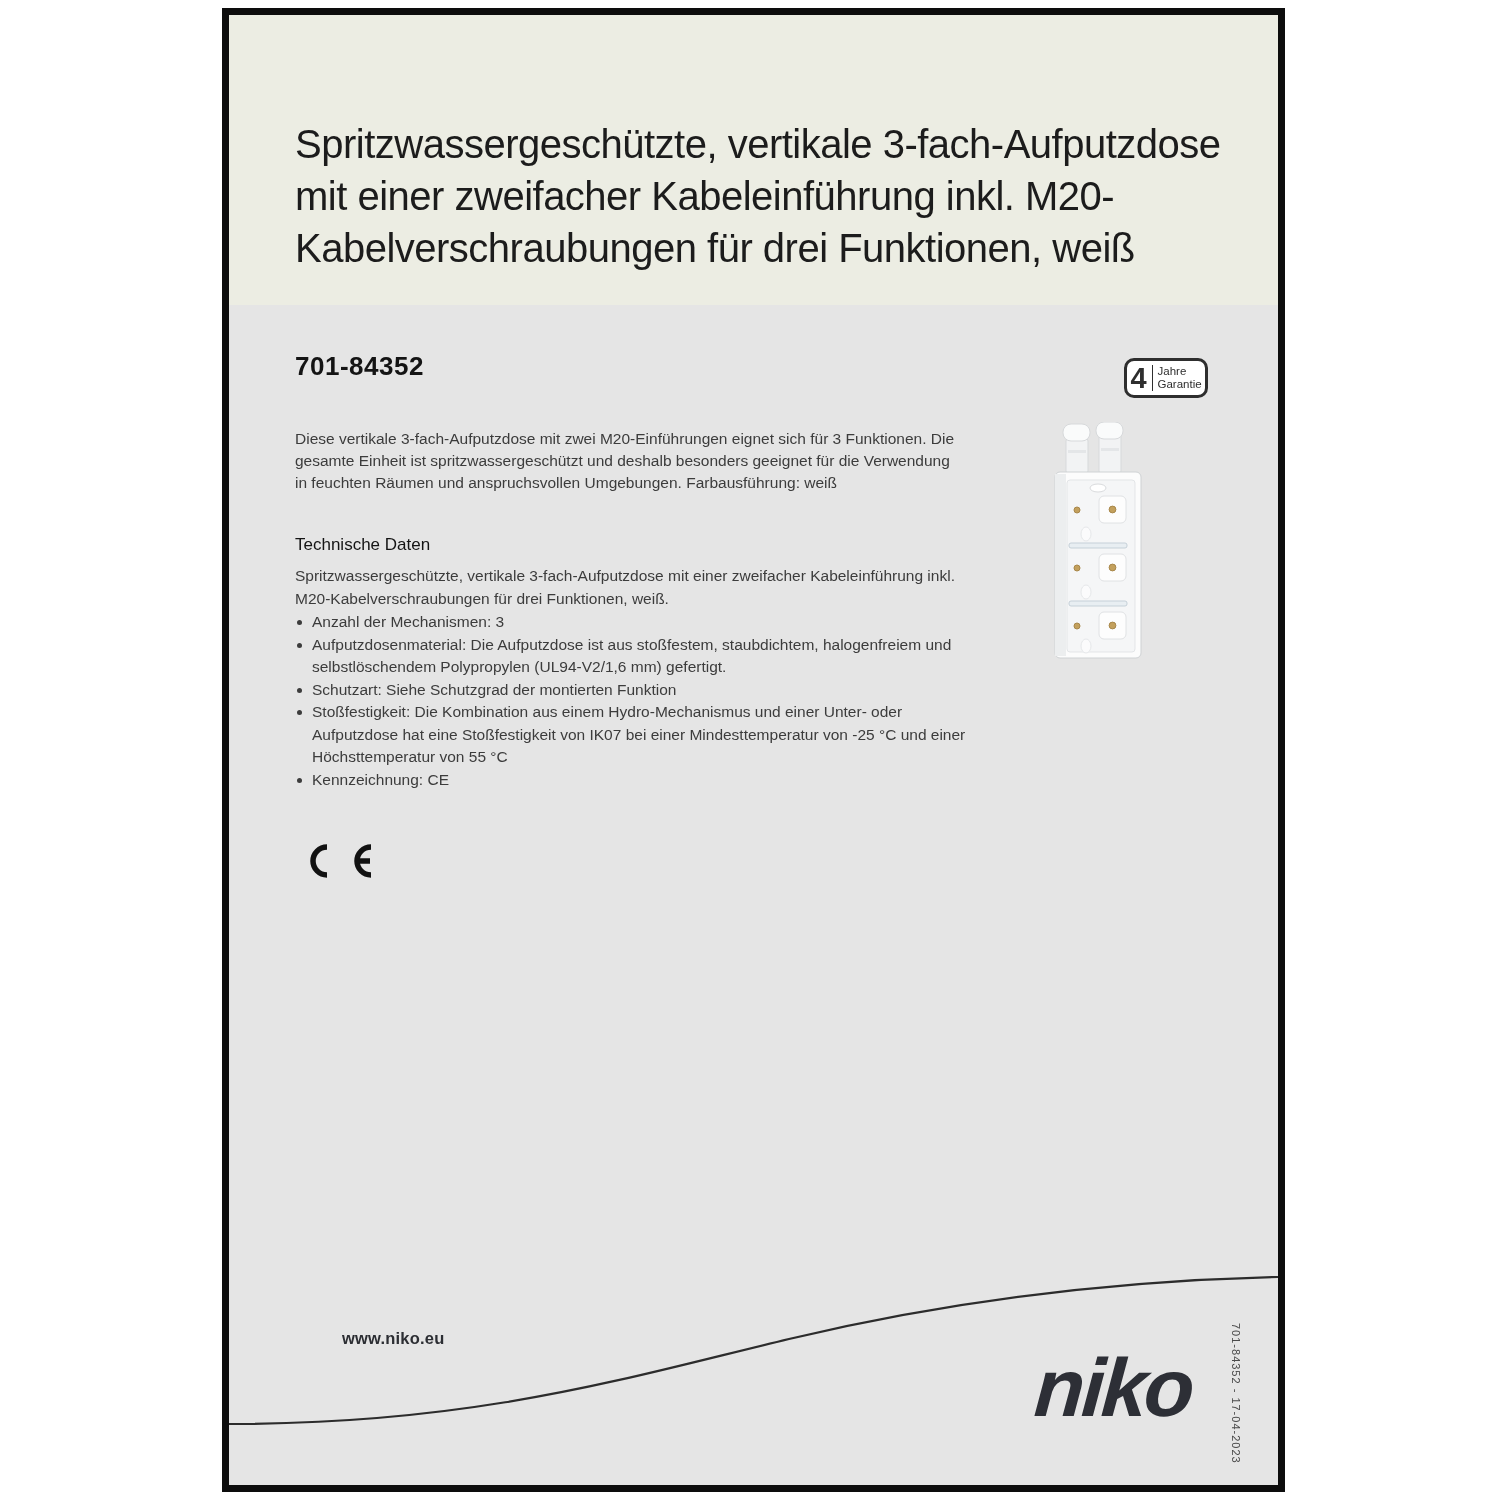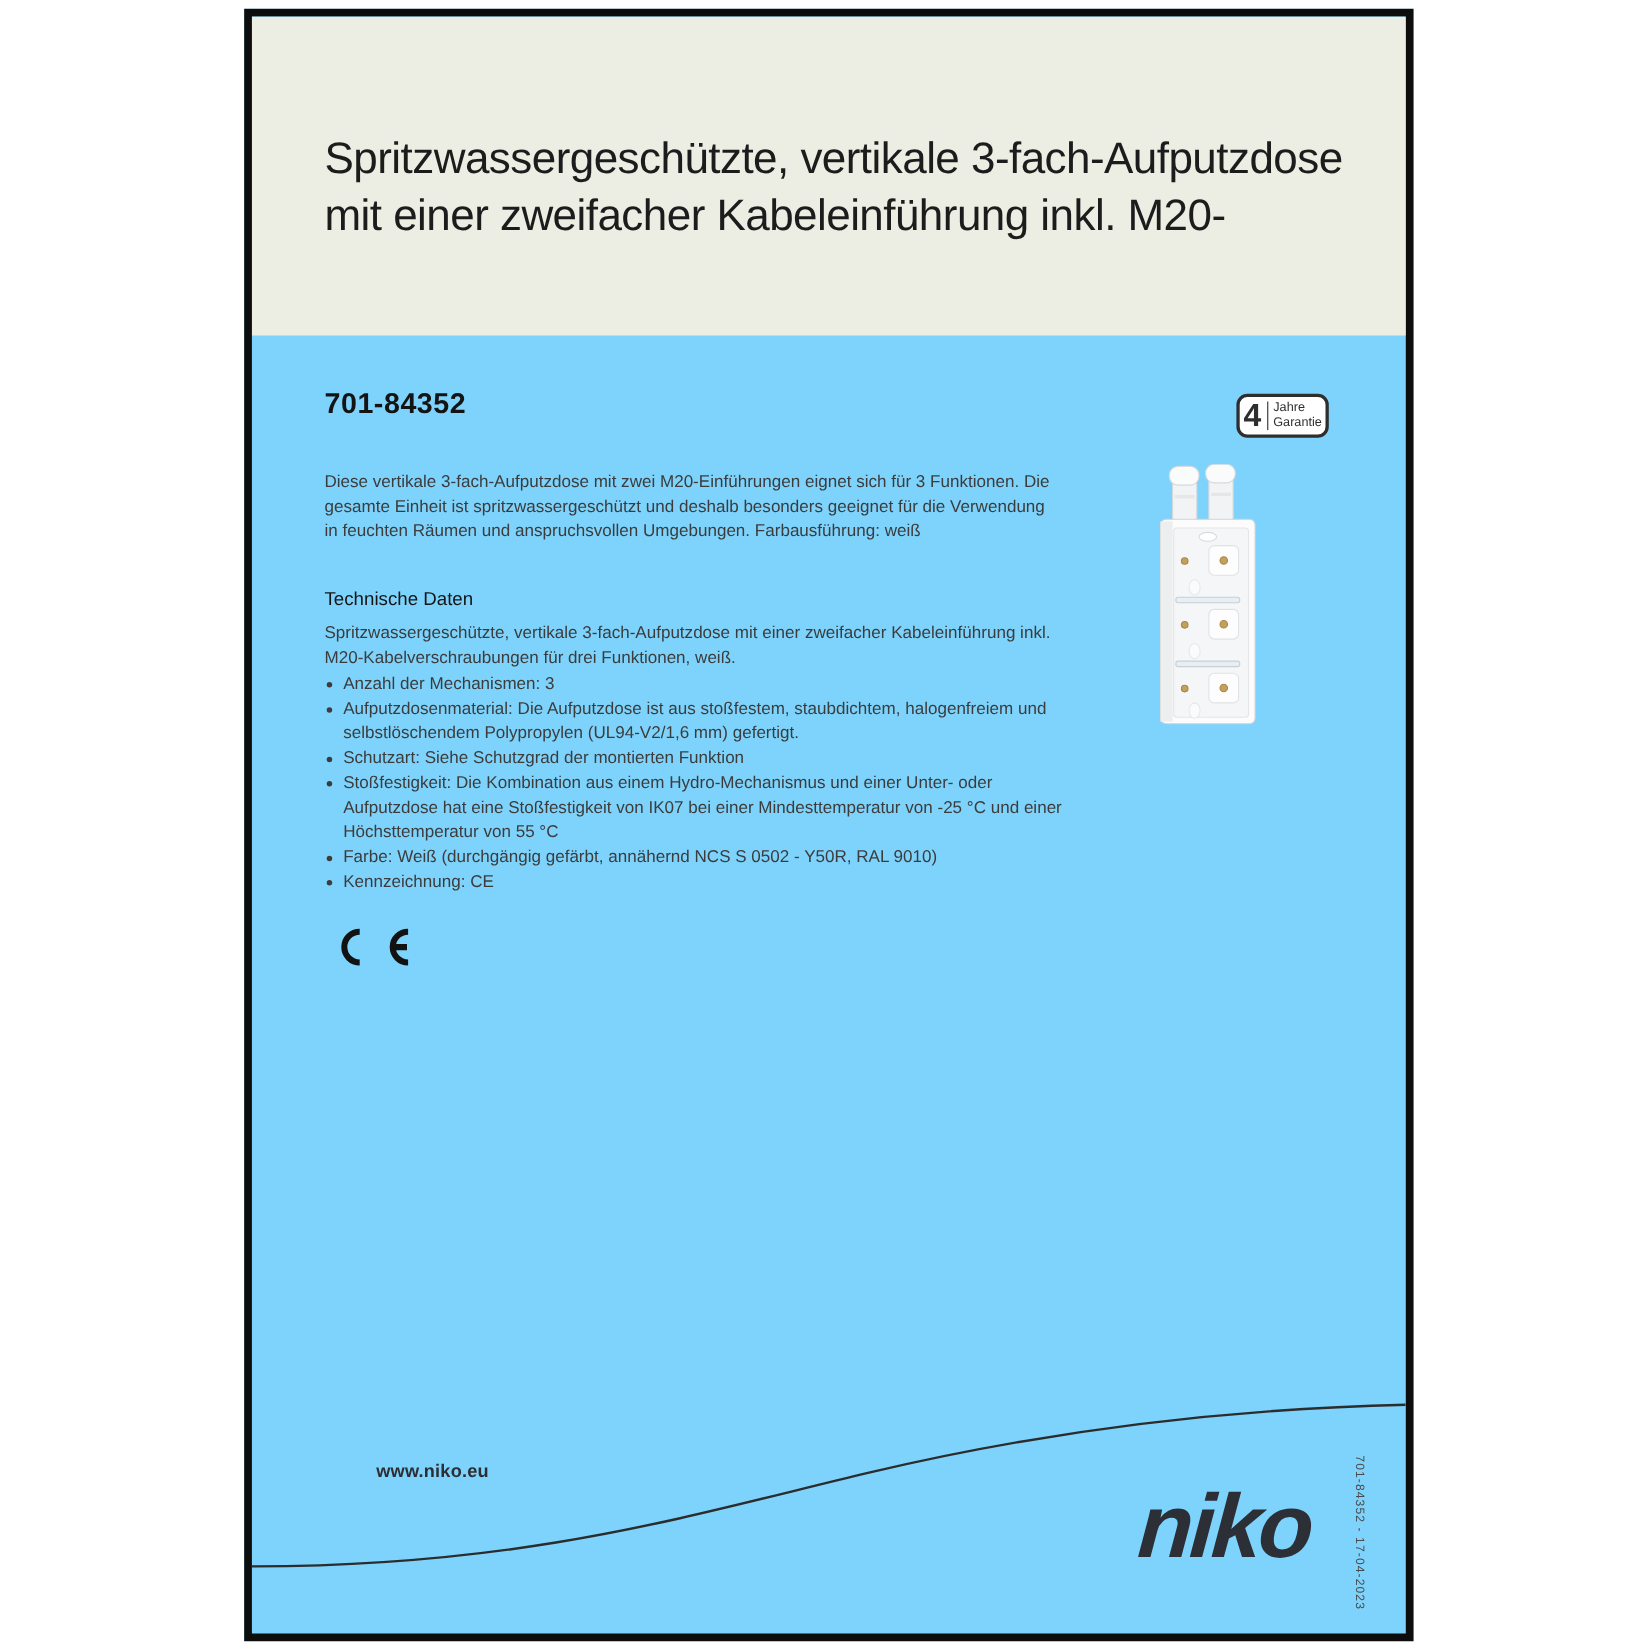--- a/index.html
+++ b/index.html
@@ -3,21 +3,21 @@
 <meta charset="utf-8">
 <style>
   html,body{margin:0;padding:0;}
   body{
     width:1500px;height:1500px;position:relative;background:#ffffff;
     font-family:"Liberation Sans", sans-serif;color:#1d1d1b;
     -webkit-font-smoothing:antialiased;
   }
   .page{
     position:absolute;left:222px;top:8px;width:1049px;height:1470px;
-    border:7px solid #0d0d0d;background:#7dd3fc;overflow:hidden;
+    border:7px solid #0d0d0d;background:#e5e5e5;overflow:hidden;
   }
   .title-block{
     position:absolute;left:0;top:0;width:100%;height:290px;
     background:#ecede3;box-sizing:border-box;padding:103px 60px 0 66px;
   }
   .title-line{
     font-size:40px;line-height:52px;font-weight:300;color:#1c1c1c;
     letter-spacing:-0.5px;white-space:nowrap;
   }
   .product-number{
@@ -71,20 +71,21 @@
   .product-image{position:absolute;left:823px;top:407px;width:95px;height:240px;}
 </style>
 </head>
 <body>
 
 <div class="page">
 
   <div class="title-block">
     <div class="title-line">Spritzwassergeschützte, vertikale 3-fach-Aufputzdose</div>
     <div class="title-line">mit einer zweifacher Kabeleinführung inkl. M20-</div>
+    <div class="title-line">Kabelverschraubungen für drei Funktionen, weiß</div>
   </div>
 
   <div class="product-number">701-84352</div>
 
   <div class="warranty-badge">
     <span class="warranty-years">4</span>
     <span class="warranty-sep"></span>
     <span class="warranty-text">
       <span>Jahre</span>
       <span>Garantie</span>
@@ -128,21 +129,20 @@
   </svg>
 
   <div class="tech-heading">Technische Daten</div>
   <div class="tech-intro">Spritzwassergeschützte, vertikale 3-fach-Aufputzdose mit einer zweifacher Kabeleinführung inkl. M20-Kabelverschraubungen für drei Funktionen, weiß.</div>
 
   <div class="bullet-list">
     <div class="bullet-item">Anzahl der Mechanismen: 3</div>
     <div class="bullet-item">Aufputzdosenmaterial: Die Aufputzdose ist aus stoßfestem, staubdichtem, halogenfreiem und selbstlöschendem Polypropylen (UL94-V2/1,6 mm) gefertigt.</div>
     <div class="bullet-item">Schutzart: Siehe Schutzgrad der montierten Funktion</div>
     <div class="bullet-item">Stoßfestigkeit: Die Kombination aus einem Hydro-Mechanismus und einer Unter- oder Aufputzdose hat eine Stoßfestigkeit von IK07 bei einer Mindesttemperatur von -25 °C und einer Höchsttemperatur von 55 °C</div>
-    <div class="bullet-item">Farbe: Weiß (durchgängig gefärbt, annähernd NCS S 0502 - Y50R, RAL 9010)</div>
     <div class="bullet-item">Kennzeichnung: CE</div>
   </div>
 
   <svg class="ce-mark" viewBox="0 0 82 36">
     <path d="M 32 4 A 13.5 13.5 0 1 0 32 32" fill="none" stroke="#121212" stroke-width="5.5"></path>
     <path d="M 76 4 A 13.5 13.5 0 1 0 76 32" fill="none" stroke="#121212" stroke-width="5.5"></path>
     <line x1="63" y1="18" x2="75" y2="18" stroke="#121212" stroke-width="5.5"></line>
   </svg>
 
   <svg class="footer-curve" viewBox="0 0 1049 227" preserveAspectRatio="none">

